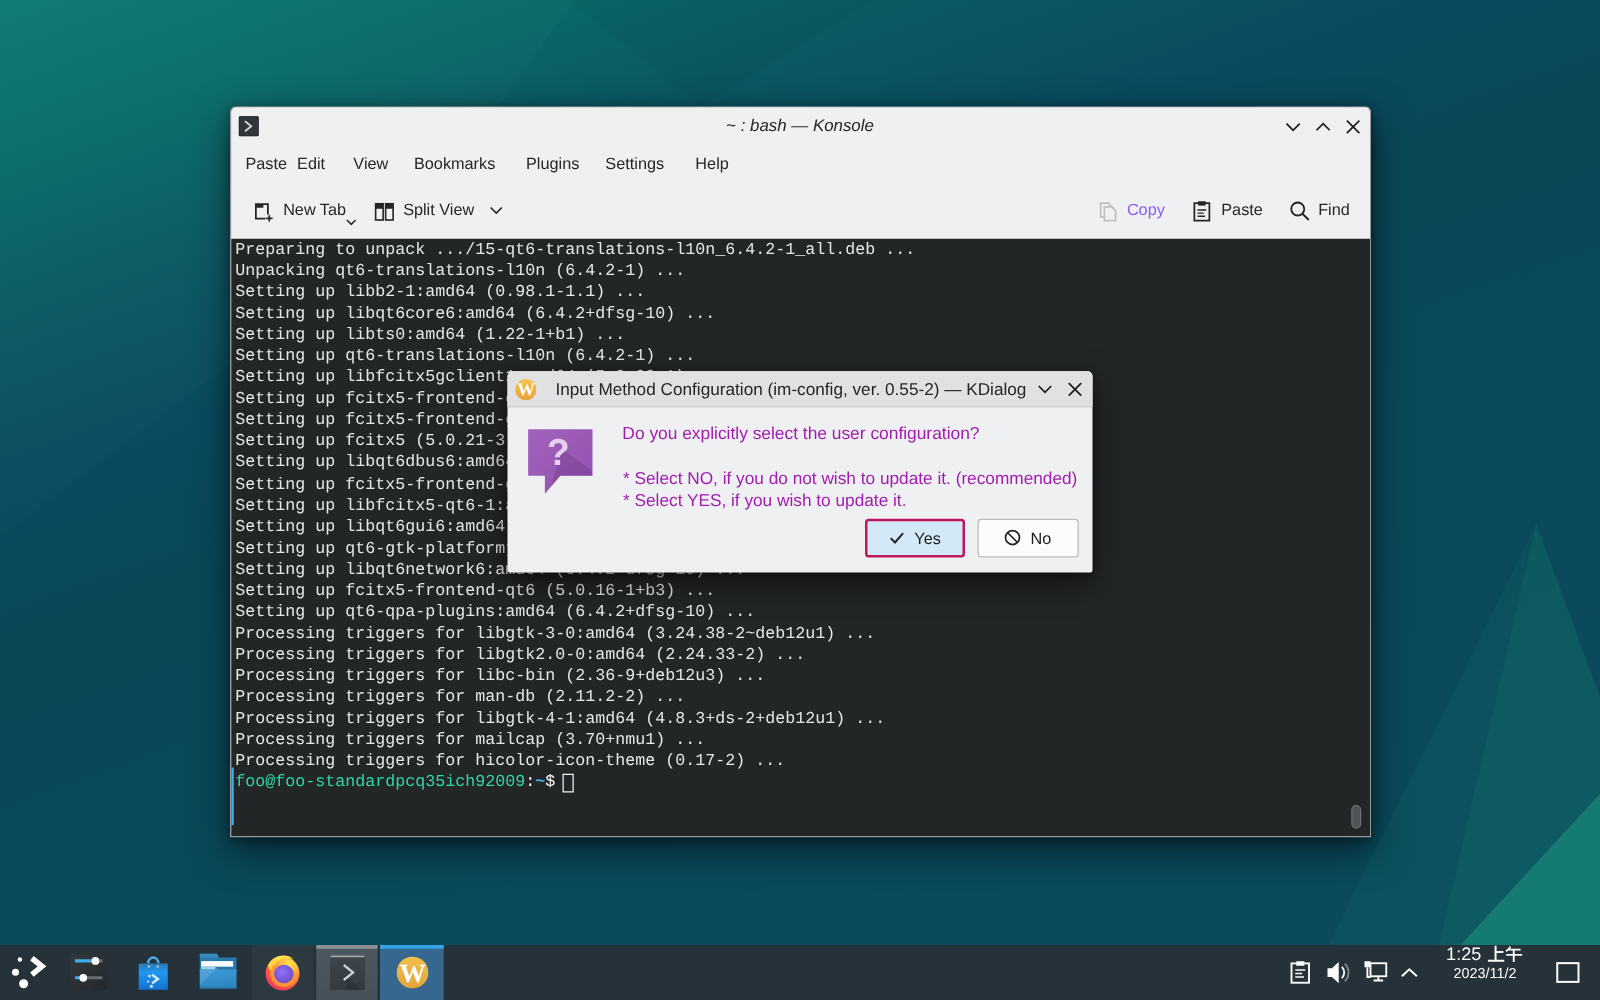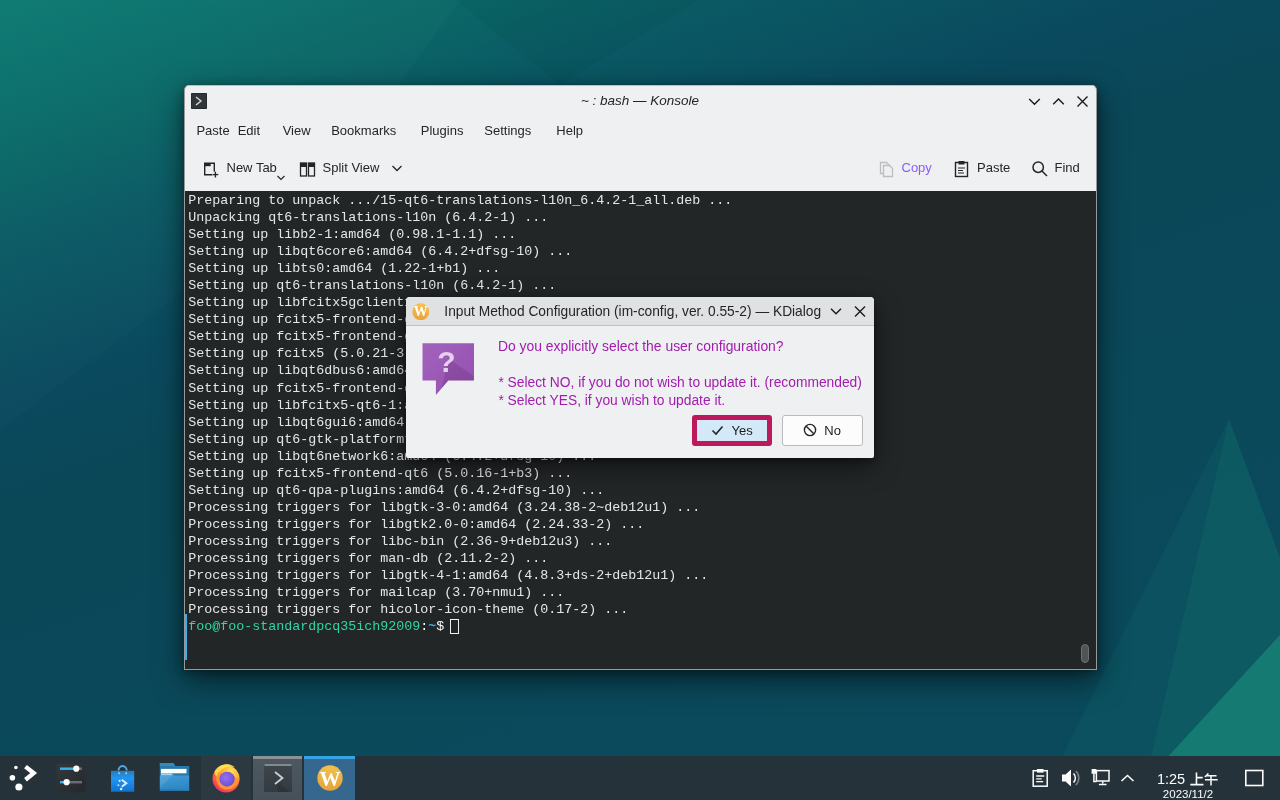--- a/index.html
+++ b/index.html
@@ -37,27 +37,27 @@
   #dlg { position:absolute; left:405.9px; top:296.5px; width:467.7px; height:161.6px;
          background:#eff0f1; border-radius:4px 4px 2px 2px;
          box-shadow:0 8px 24px rgba(0,0,0,.55), 0 2px 6px rgba(0,0,0,.3); }
   #dtitle { position:absolute; left:0; top:0; width:100%; height:29px; background:#dfe1e2;
             border-radius:4px 4px 0 0; border-bottom:1px solid #bfc0c1; }
   #dtext { position:absolute; left:0; top:0; width:100%; text-align:center; line-height:29px;
            font-size:13.75px; color:#232629; padding-right:14px; }
   .dbody-txt { position:absolute; font-size:13.5px; color:#a21caf; }
   .dbtn { position:absolute; top:118.5px; height:30.5px; border-radius:3px; font-size:13px; color:#1b1c1d;
           display:flex; align-items:center; justify-content:center; }
-  #byes { left:285.8px; width:80.8px; background:#d3e9f7; border:5px solid #be185d; }
+  #byes { left:285.8px; width:80.8px; background:#d3e9f7; border:2px solid #be185d; }
   #bno  { left:375.7px; width:81.2px; background:#fcfcfc; border:1px solid #b9babc; }
   
   #panel { position:absolute; left:0; top:756px; width:1280px; height:44px; background:#26323a; }
   .titem { position:absolute; top:0; height:44px; }
   #clock { position:absolute; left:1143px; top:0; width:90px; height:44px; color:#fcfcfc; text-align:center; }
-  #clock .t1 { font-size:14.5px; line-height:15px; margin-top:16px; }
+  #clock .t1 { font-size:14.5px; line-height:15px; margin-top:0; }
   #clock .t2 { font-size:11.5px; line-height:12px; margin-top:1px; }
 </style>
 </head>
 <body>
 <svg id="wall" viewBox="0 0 1280 800" preserveAspectRatio="none">
   <defs>
     <linearGradient id="wg" gradientUnits="userSpaceOnUse" x1="0" y1="0" x2="322" y2="920">
       <stop offset="0" stop-color="#0d7a72"></stop>
       <stop offset="0.143" stop-color="#0a6a68"></stop>
       <stop offset="0.244" stop-color="#0a5a64"></stop>

